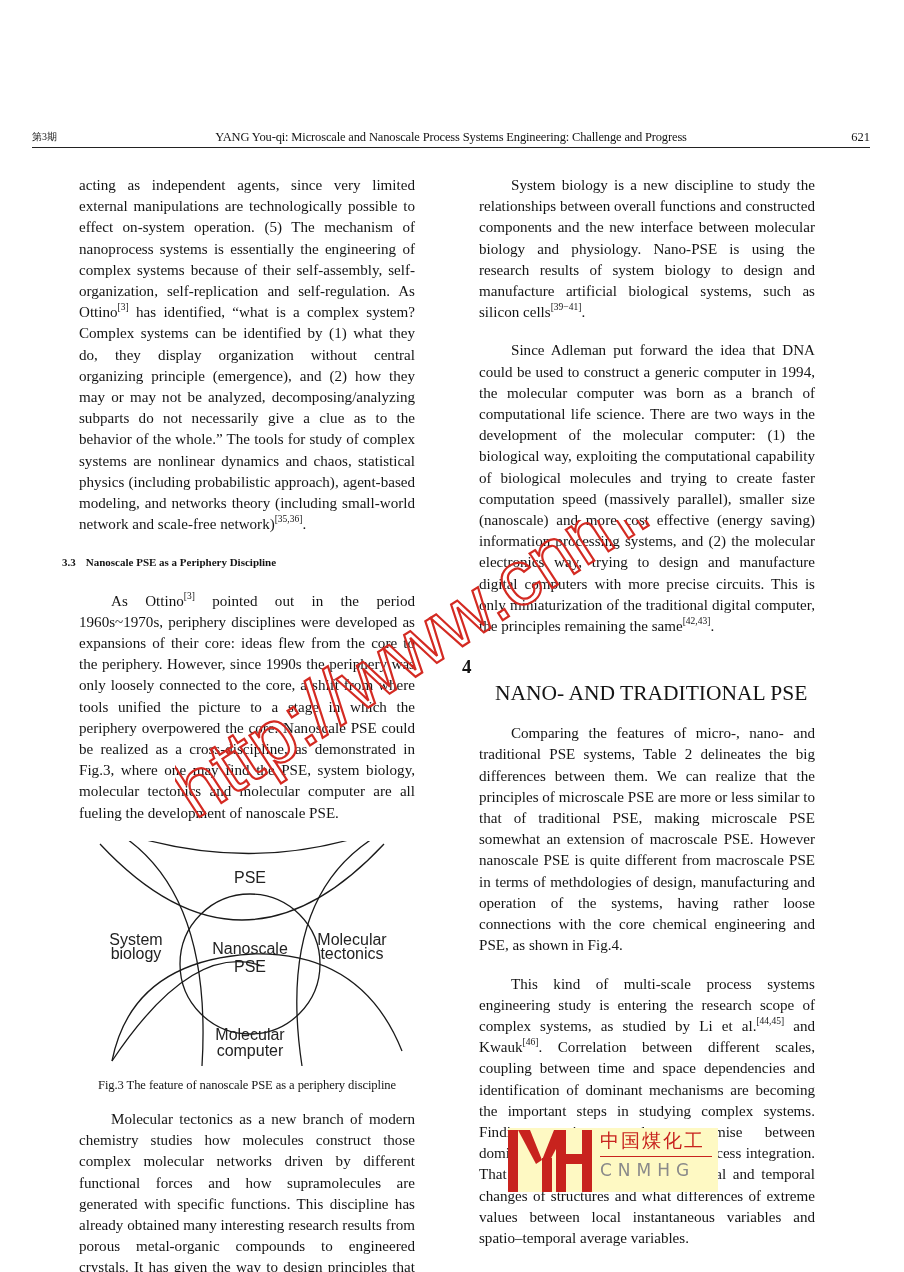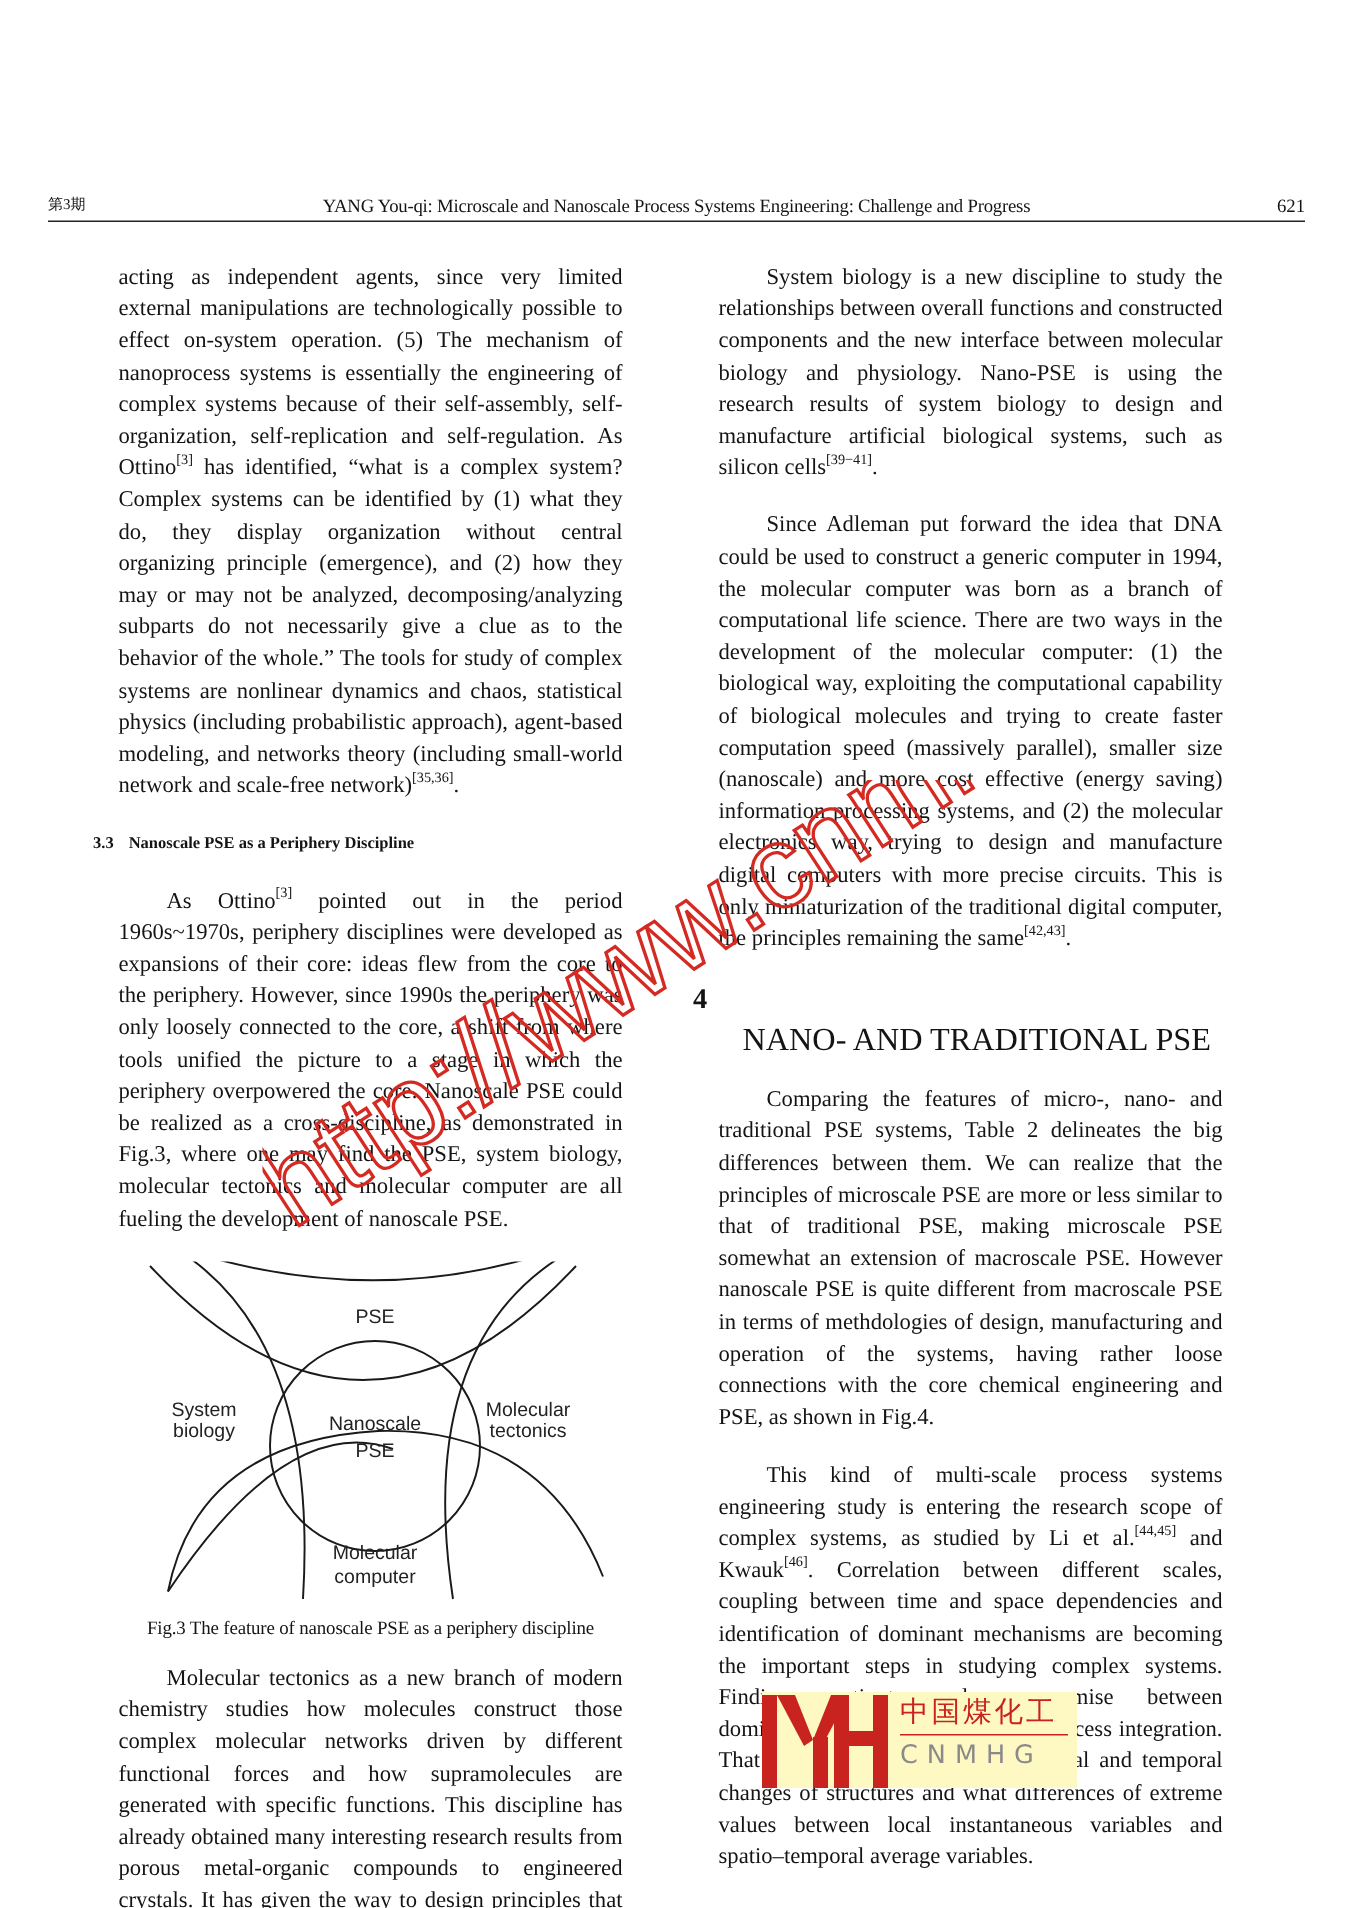--- a/index.html
+++ b/index.html
@@ -21,21 +21,21 @@
     sup { font-size: 9.5px; line-height: 0; position: relative; top: -1px; vertical-align: super; }
 
     .subhead { font-weight: bold; font-size: 11px; margin: 0; line-height: 21.2px; }
     .subhead .num { margin-right: 10px; }
 
     .sec-head { margin: 10px 0 14px 0; font-size: 21.5px; line-height: 26px; font-weight: normal; position: relative; padding-left: 33px; }
     .sec-head .num { position: absolute; left: 0; top: 0; font-weight: bold; font-size: 19px; }
 
     .figure { position: relative; width: 370px; height: 260px; margin: 14px 0 0 0; }
     .figure svg { position: absolute; left: 0; top: 0; }
-    .fig-label { position: absolute; font-family: "Liberation Sans", "DejaVu Sans", sans-serif; font-size: 13px; line-height: 14px; text-align: center; color: #222; }
+    .fig-label { position: absolute; font-family: "Liberation Sans", "DejaVu Sans", sans-serif; font-size: 16px; line-height: 14px; text-align: center; color: #222; }
     .caption { position: absolute; left: 0; top: 236px; width: 370px; text-align: center; font-size: 12.6px; line-height: 16px; letter-spacing: -0.1px; }
 
     .watermark { position: absolute; left: 175px; top: 520px; width: 560px; height: 320px; pointer-events: none; }
     .logo { position: absolute; left: 508px; top: 1128px; width: 210px; height: 64px; background: #fef9c3; }
     .logo .mark { position: absolute; left: 0; top: 2px; }
     .logo .cn { position: absolute; left: 92px; top: 0px; font-family: "DejaVu Sans", sans-serif; font-size: 19px; color: #c8231e; letter-spacing: 2px; }
     .logo .line { position: absolute; left: 92px; top: 28px; width: 112px; border-top: 1.4px solid #c8231e; }
     .logo .en { position: absolute; left: 92px; top: 32px; font-family: "DejaVu Sans", sans-serif; font-size: 17px; color: #8a8a8a; letter-spacing: 6px; }
   </style>
 </head>

